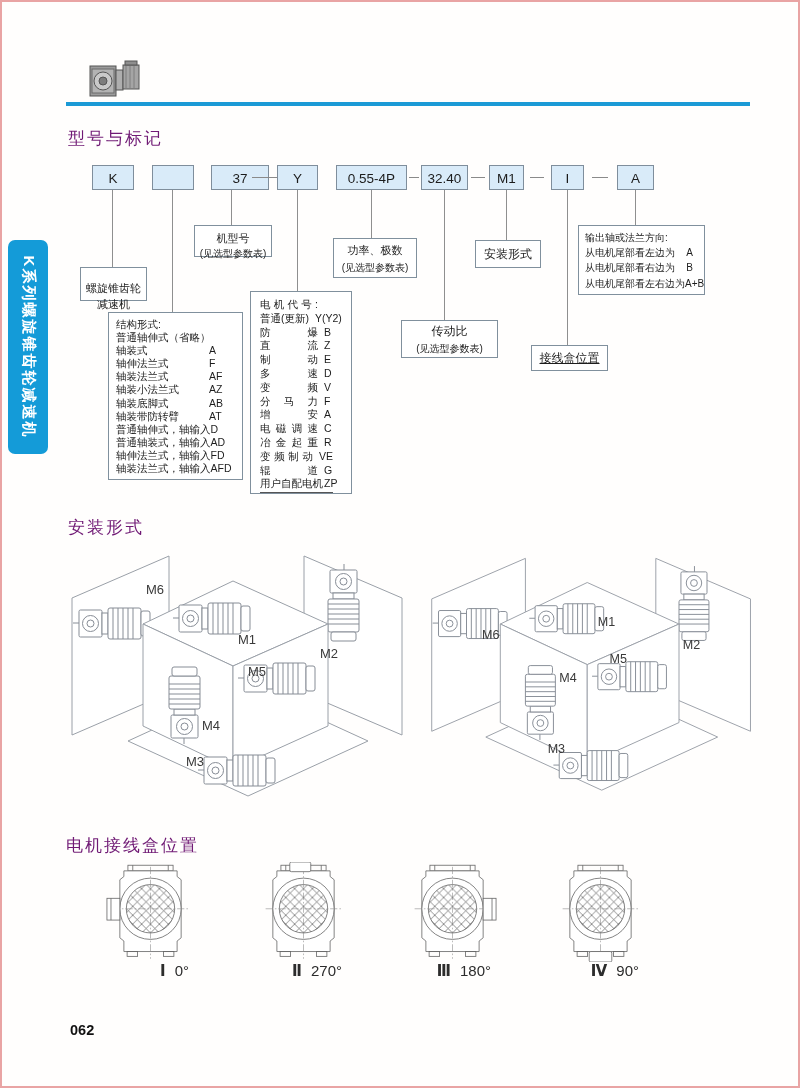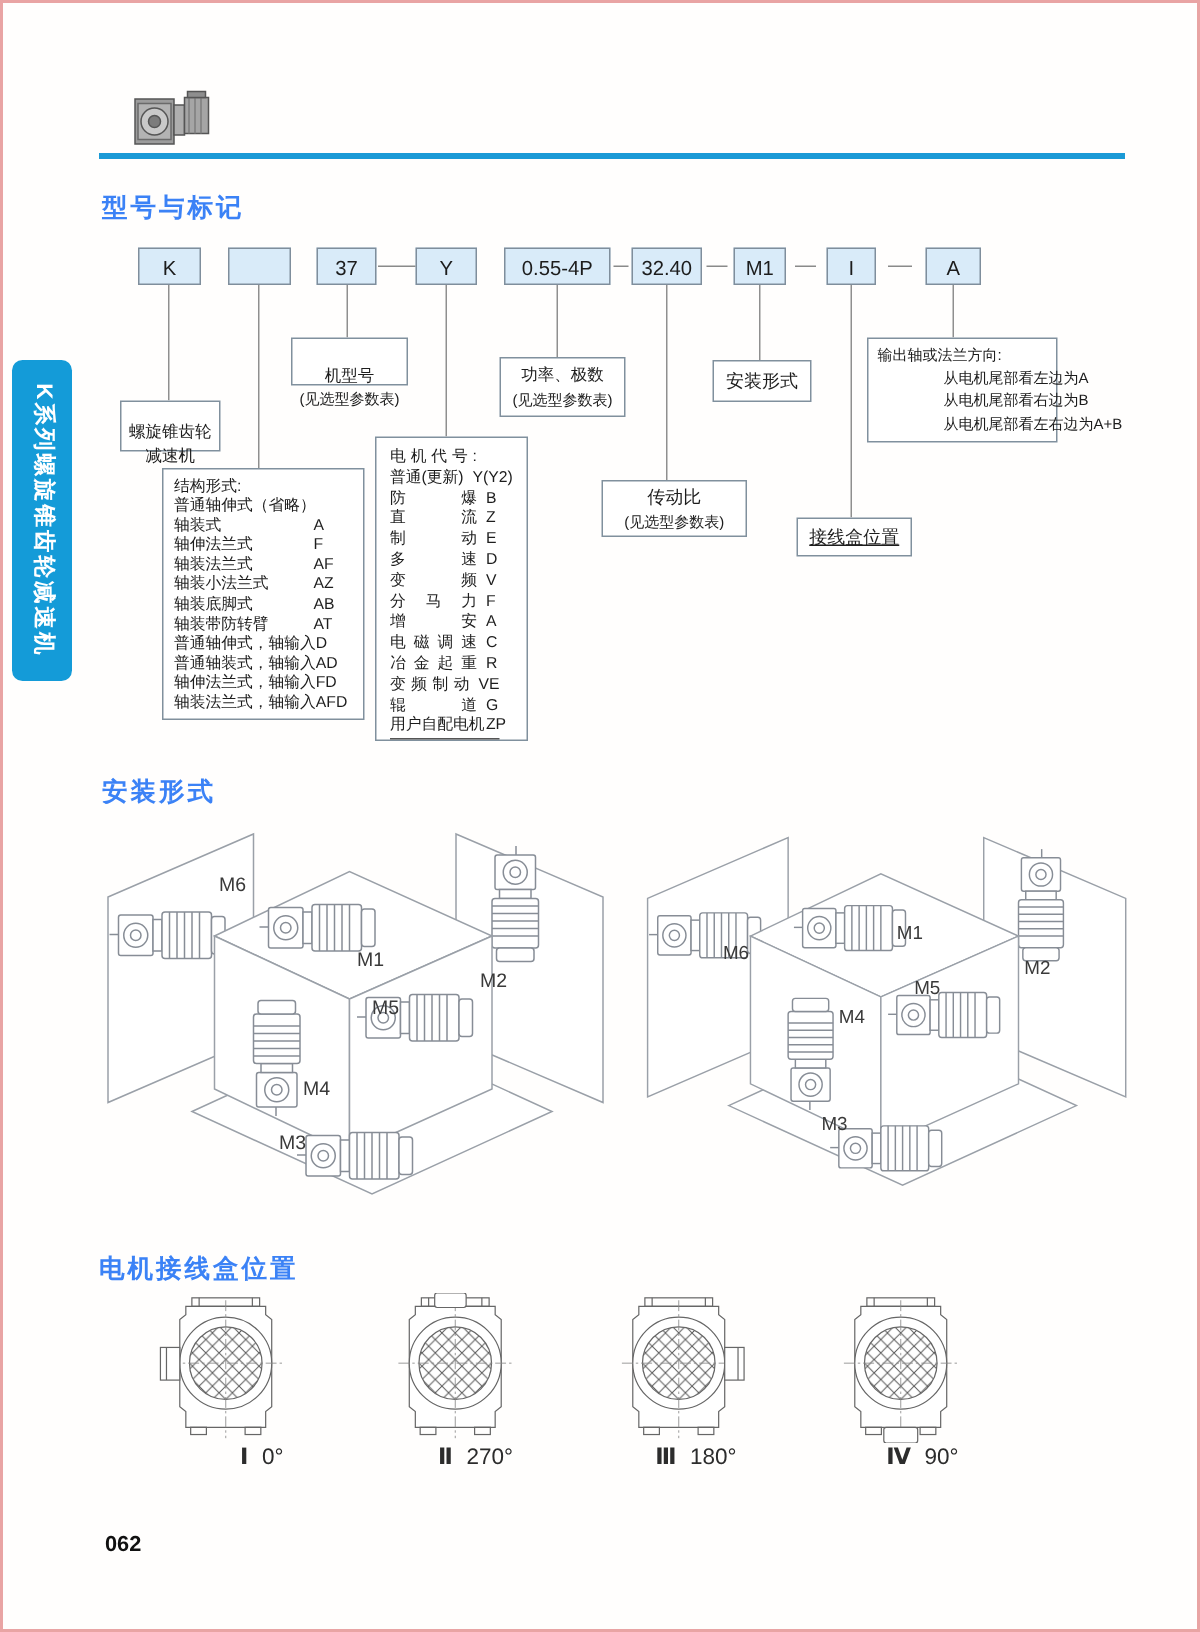--- a/index.html
+++ b/index.html
@@ -14,29 +14,29 @@
   .photo{position:absolute;left:88px;top:54px;width:56px;height:46px;}
   .blue-rule{position:absolute;left:66px;top:102px;width:684px;height:4px;background:#1b9ad6;}
 
   
   .side-tab{position:absolute;left:8px;top:240px;width:40px;height:214px;background:#149bd8;border-radius:7px;}
   .side-tab .vtext{
     position:absolute;left:-86.5px;top:86.5px;width:213px;height:40px;line-height:40px;
     transform:rotate(90deg);text-align:center;color:#fff;font-weight:bold;font-size:15px;letter-spacing:2px;white-space:nowrap;
   }
 
-  .sec-title{position:absolute;font-size:17px;font-weight:bold;color:#3b82f6;letter-spacing:2px;}
+  .sec-title{position:absolute;font-size:17px;font-weight:normal;color:#701a75;letter-spacing:2px;}
   #title-model{left:68px;top:127px;}
   #title-mounting{left:68px;top:516px;}
   #title-terminal{left:66px;top:834px;}
 
   
   .cb{position:absolute;top:165px;height:25px;line-height:25px;text-align:center;
       background:#d9ebf9;border:1px solid #7f8e9c;font-size:13.5px;color:#1c1c1c;box-sizing:border-box;}
-  #cb0{left:92px;width:42px}#cb1{left:152px;width:42px}#cb2{left:211px;width:40px}
+  #cb0{left:92px;width:42px}#cb1{left:152px;width:42px}#cb2{left:211px;width:58px}
   #cb3{left:277px;width:41px}#cb4{left:336px;width:71px}#cb5{left:421px;width:47px}
   #cb6{left:489px;width:35px}#cb7{left:551px;width:33px}#cb8{left:617px;width:37px}
 
   .hdash{position:absolute;top:177px;height:1px;background:#8a8a8a;}
   #d1{left:252px;width:25px}#d2{left:409px;width:10px}#d3{left:471px;width:14px}
   #d4{left:530px;width:14px}#d5{left:592px;width:16px}
 
   .vline{position:absolute;width:1px;background:#8f8f8f;}
   #v0{left:112px;top:190px;height:77px}
   #v1{left:172px;top:190px;height:122px}
@@ -45,28 +45,28 @@
   #v4{left:371px;top:190px;height:48px}
   #v5{left:444px;top:190px;height:130px}
   #v6{left:506px;top:190px;height:50px}
   #v7{left:567px;top:190px;height:155px}
   #v8{left:635px;top:190px;height:35px}
 
   
   .ann{position:absolute;background:#fff;border:1px solid #80909d;box-sizing:border-box;color:#1d1d1d;}
   .ann .c{text-align:center;white-space:nowrap;}
   #ann-reducer{left:80px;top:267px;width:67px;height:34px;font-size:11px;line-height:16px;padding-top:12px;}
-  #ann-frame{left:194px;top:225px;width:78px;height:32px;font-size:11px;line-height:15px;padding-top:18px;}
+  #ann-frame{left:194px;top:225px;width:78px;height:32px;font-size:11px;line-height:15px;padding-top:5px;}
   #ann-frame .small,#ann-power .small,#ann-ratio .small{font-size:10px;}
   #ann-power{left:333px;top:238px;width:84px;height:40px;font-size:11px;line-height:17px;padding-top:3px;}
   #ann-mountbox{left:475px;top:240px;width:66px;height:28px;font-size:12px;line-height:26px;}
   #ann-ratio{left:401px;top:320px;width:97px;height:38px;font-size:12px;line-height:17px;padding-top:2px;}
   #ann-terminal{left:531px;top:345px;width:77px;height:26px;font-size:12px;line-height:24px;text-decoration:underline;}
   #ann-output{left:578px;top:225px;width:127px;height:70px;font-size:10px;line-height:15.2px;padding:4px 5px 0 6px;}
-  .o-row{display:flex;justify-content:space-between;white-space:nowrap;margin-left:44px;}
+  .o-row{display:flex;justify-content:space-between;white-space:nowrap;}
   .o-code{padding-right:6px;}
   .o-row:last-child .o-code{padding-right:0;}
   #ann-structure{left:108px;top:312px;width:135px;height:168px;font-size:10.5px;line-height:13.1px;padding:5px 6px 0 7px;}
   .s-row{display:flex;white-space:nowrap;}
   .s-code{margin-left:auto;width:27px;text-align:left;}
   #ann-motor{left:250px;top:291px;width:102px;height:203px;font-size:10.5px;line-height:13.8px;padding:6px 18px 0 9px;}
   .m-row{display:flex;white-space:nowrap;align-items:baseline;}
   .m-name{display:inline-block;width:58px;text-align:justify;text-align-last:justify;}
   .m-code{margin-left:6px;}
   #motor-rows .m-row:last-child{border-bottom:1px solid #555;padding-bottom:1px;}

